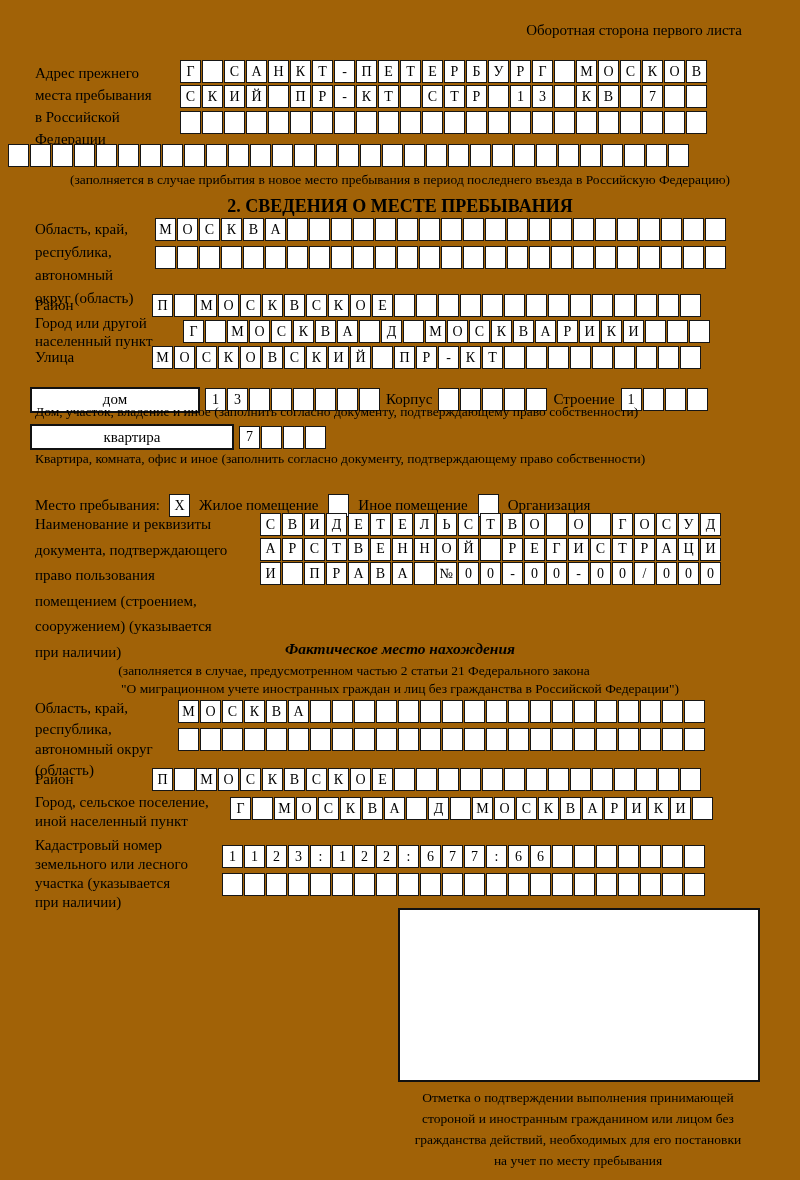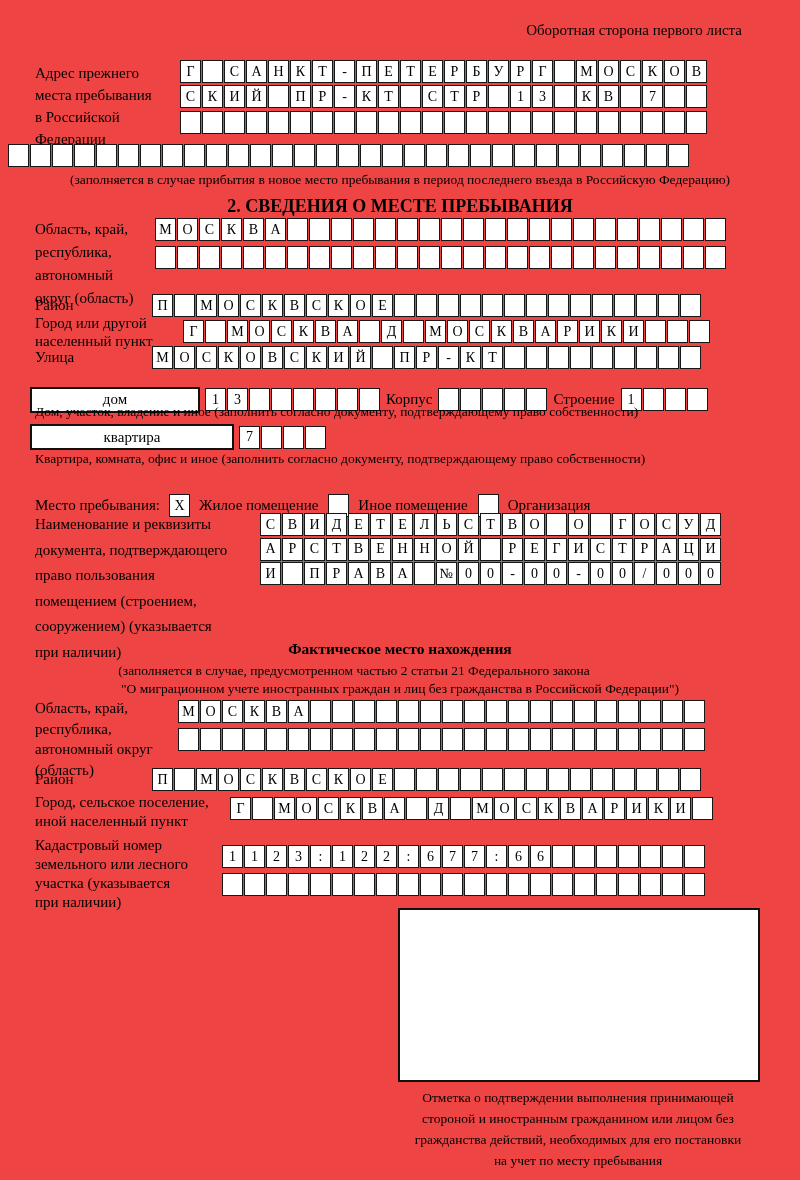--- a/index.html
+++ b/index.html
@@ -1,17 +1,17 @@
 <!DOCTYPE html>
 <html lang="ru"><head>
 <meta charset="utf-8">
 <style>
   html,body{margin:0;padding:0;background:#fff;}
   .page{
-    position:relative;width:800px;height:1180px;background:#ef4444;color:#000;
+    position:relative;width:800px;height:1180px;background:#a16207;color:#000;
     font-family:"Liberation Serif","DejaVu Serif",serif;font-size:15px;overflow:hidden;
   }
   .abs{position:absolute;}
   .pre{white-space:pre-line;}
   .center{text-align:center;}
   .bold{font-weight:bold;}
   .cap{font-size:13.5px;}
   .lbl{line-height:22px;}
   
   .boxrow{display:flex;gap:1px;}
@@ -439,21 +439,21 @@
         <span class="cell">-</span>
         <span class="cell">0</span>
         <span class="cell">0</span>
         <span class="cell">/</span>
         <span class="cell">0</span>
         <span class="cell">0</span>
         <span class="cell">0</span>
       </div>
   </div>
 
-  <div class="abs bold center" style="left:0;top:640px;width:800px;font-size:15.5px;">Фактическое место нахождения</div>
+  <div class="abs bold center" style="left:0;top:640px;width:800px;font-size:15.5px;font-style:italic;">Фактическое место нахождения</div>
   <div class="abs cap center" style="left:0;top:663px;width:708px;">(заполняется в случае, предусмотренном частью 2 статьи 21 Федерального закона</div>
   <div class="abs cap center" style="left:0;top:681px;width:800px;">"О миграционном учете иностранных граждан и лиц без гражданства в Российской Федерации")</div>
 
   <div class="abs pre" style="left:35px;top:698px;line-height:20.5px;">Область, край,
 республика,
 автономный округ
 (область)</div>
   <div class="abs rowstack-wide" style="left:178px;top:700px;">
     <div class="boxrow">
         <span class="cell">М</span>

